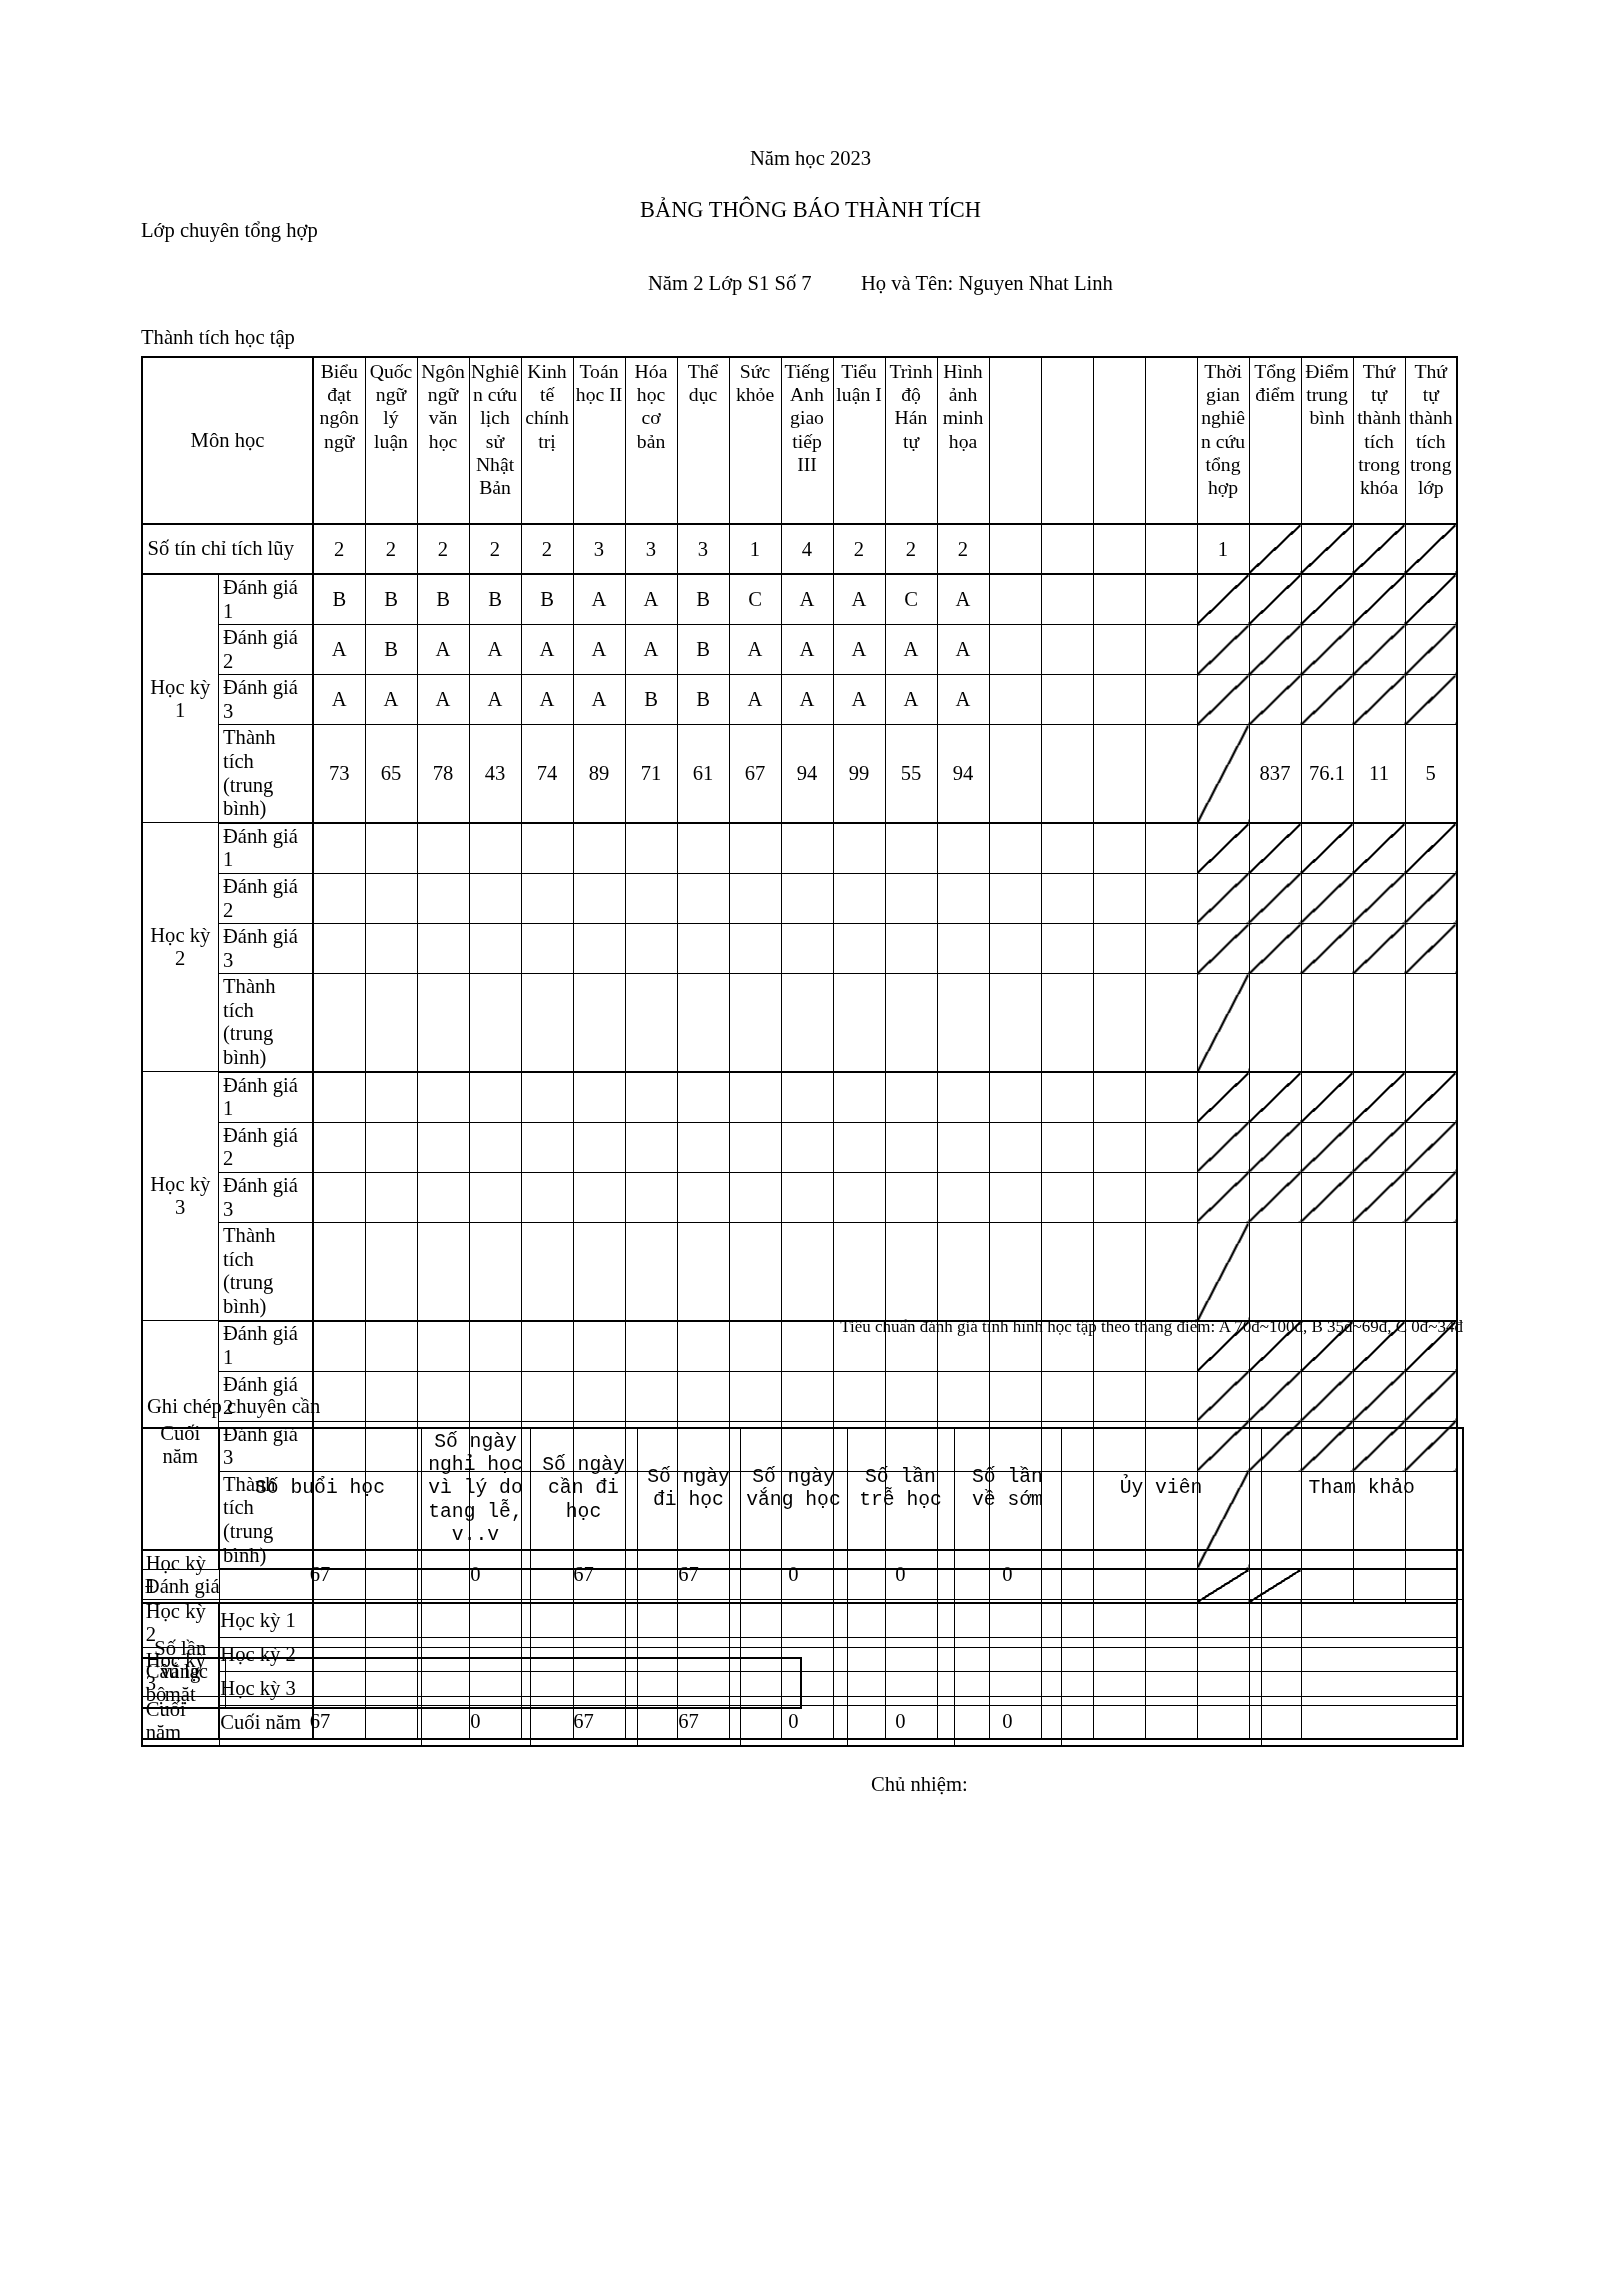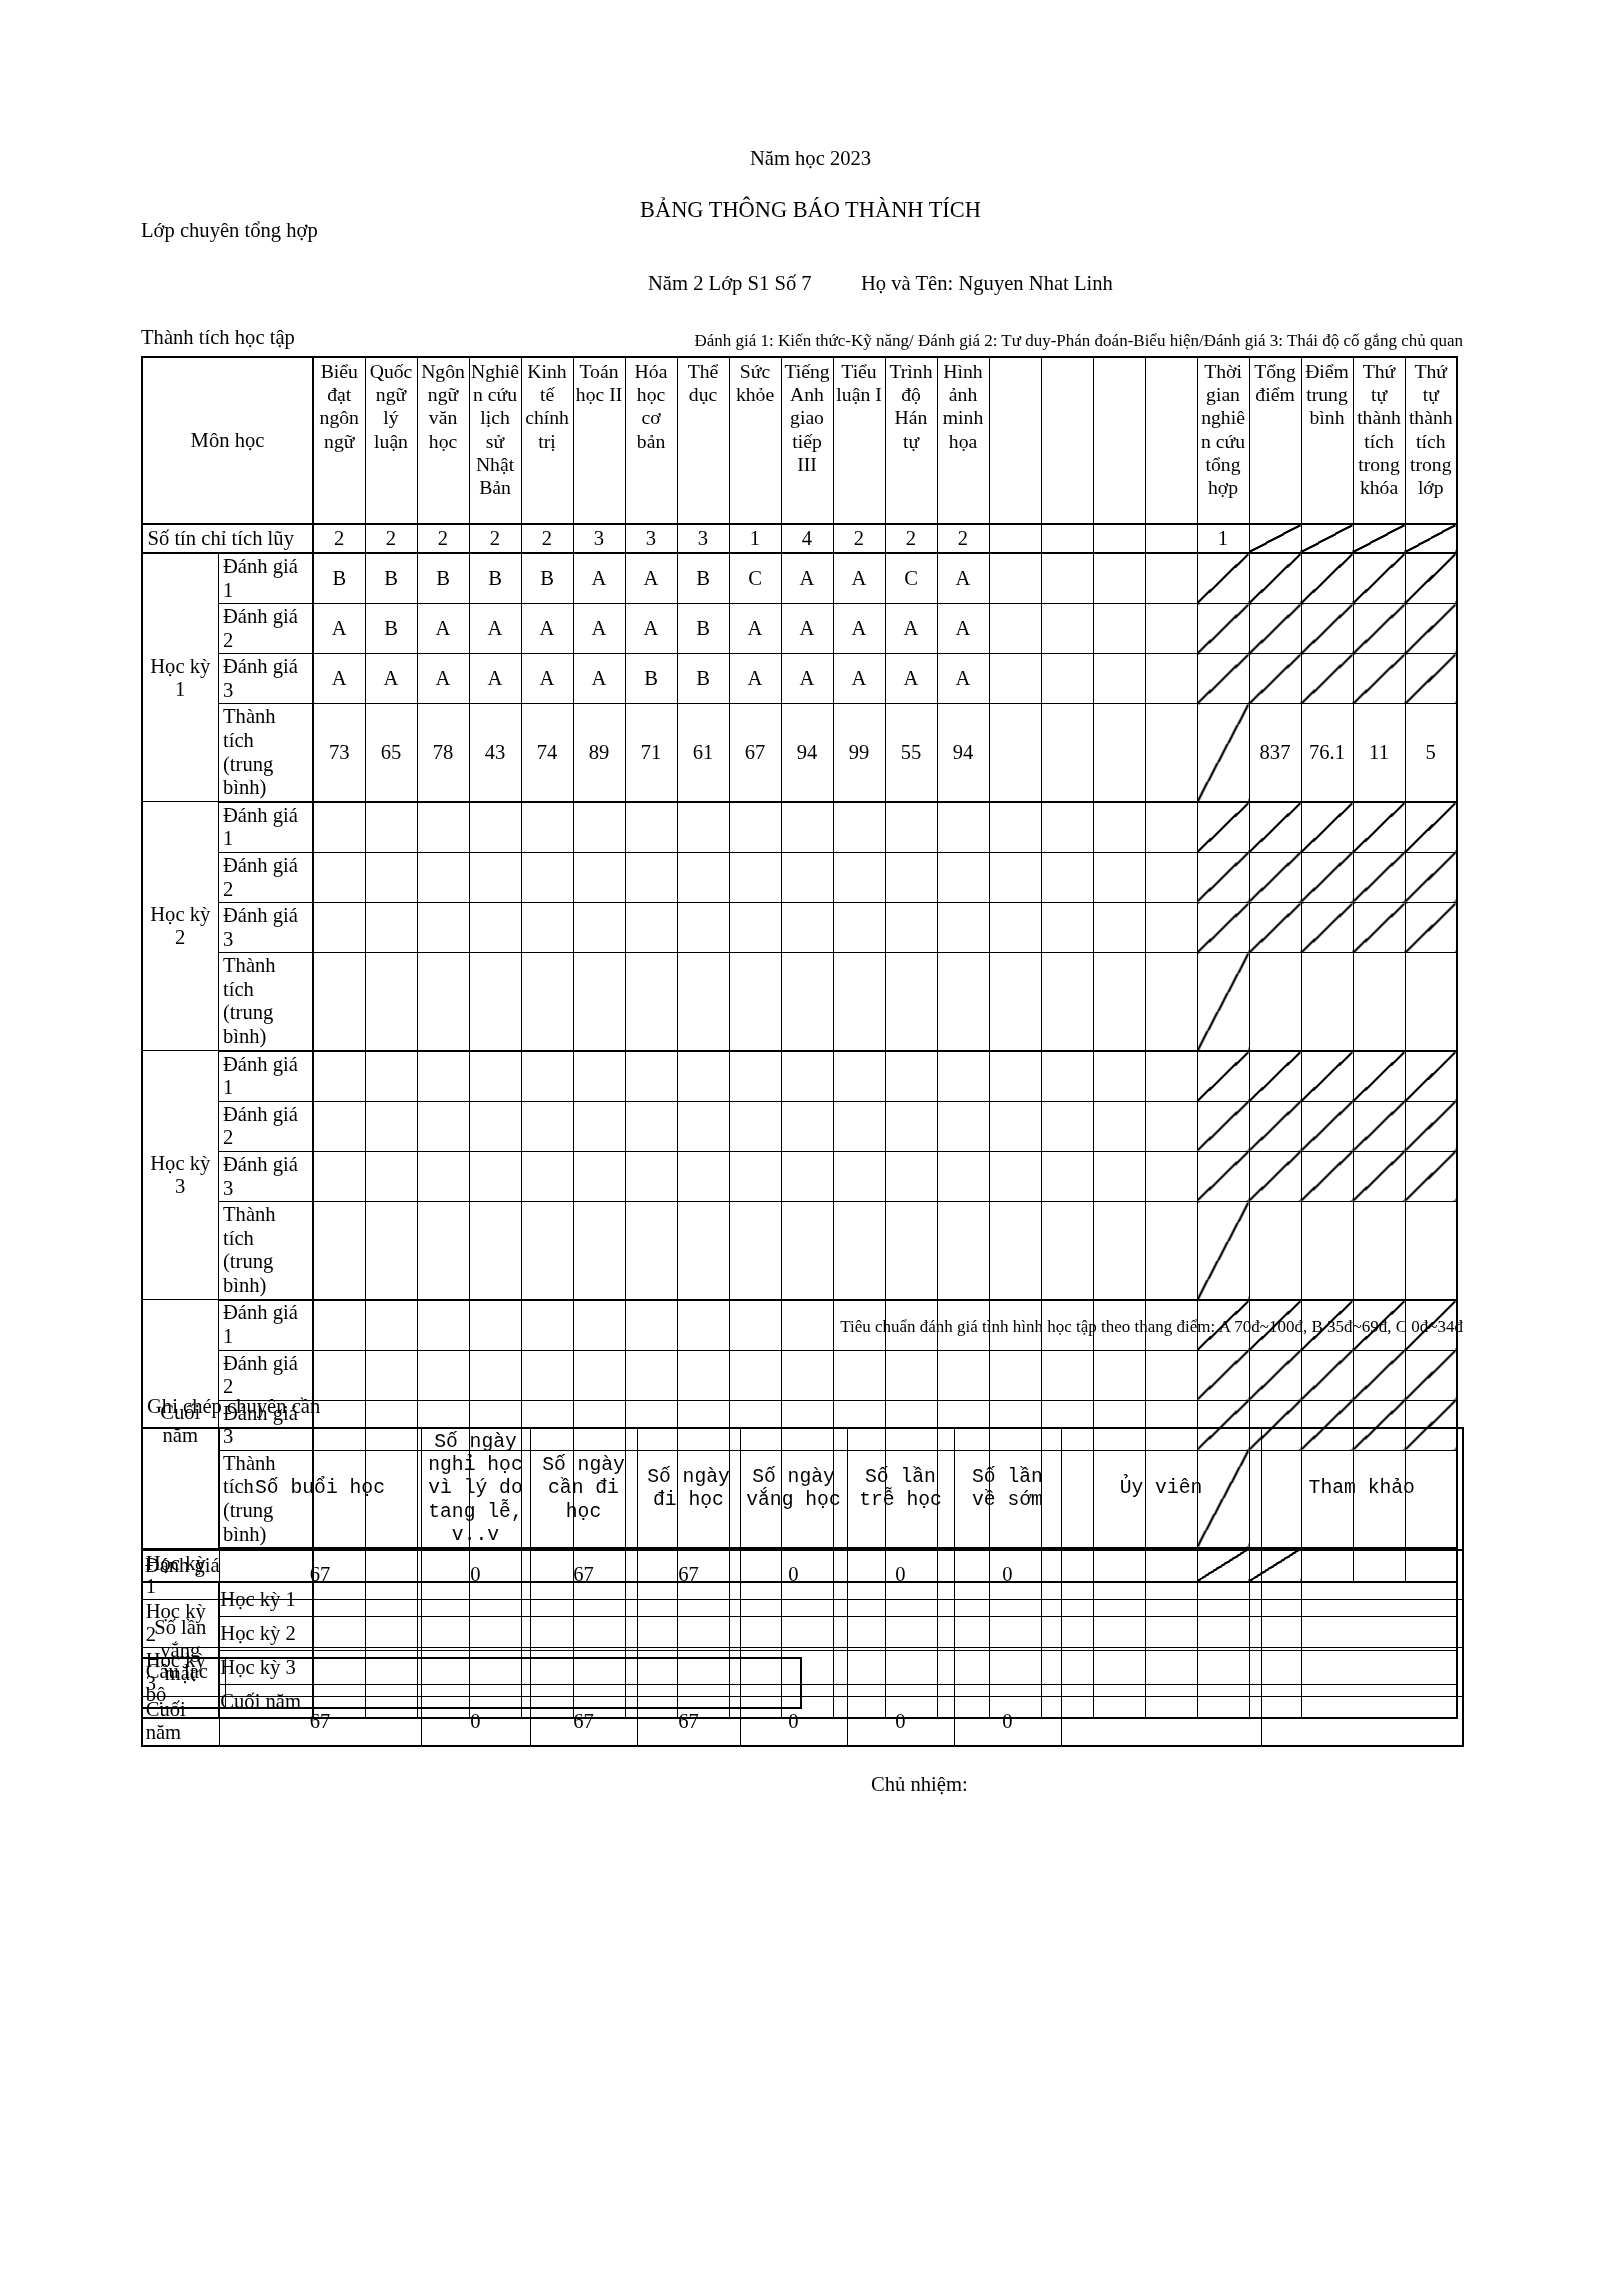--- a/index.html
+++ b/index.html
@@ -62,21 +62,20 @@
 
 <div class="page">
 
   <div class="abs ctr t23" style="top:146px;">Năm học 2023</div>
   <div class="abs ctr t25" style="top:197px;">BẢNG THÔNG BÁO THÀNH TÍCH</div>
   <div class="abs t23" style="left:141px;top:218px;">Lớp chuyên tổng hợp</div>
   <div class="abs t23" style="left:648px;top:271px;">Năm 2 Lớp S1 Số 7</div>
   <div class="abs t23" style="left:861px;top:271px;">Họ và Tên: Nguyen Nhat Linh</div>
 
   <div class="abs t23" style="left:141px;top:325px;">Thành tích học tập</div>
-  <div class="abs t19" style="left:141px;top:331px;width:1322px;text-align:right;">Đánh giá 1: Kiến thức-Kỹ năng/ Đánh giá 2: Tư duy-Phán đoán-Biểu hiện/Đánh giá 3: Thái độ cố gắng chủ quan</div>
 
   <table id="ach" class="abs" style="left:141px;top:356px;">
     <colgroup id="ach-cols">
         <col style="width: 76px;">
         <col style="width: 95px;">
         <col style="width: 52px;">
         <col style="width: 52px;">
         <col style="width: 52px;">
         <col style="width: 52px;">
         <col style="width: 52px;">
@@ -119,21 +118,21 @@
           <th></th>
           <th></th>
           <th>Thời gian nghiên cứu tổng hợp</th>
           <th>Tổng điểm</th>
           <th>Điểm trung bình</th>
           <th>Thứ tự thành tích trong khóa</th>
           <th>Thứ tự thành tích trong lớp</th>
         </tr>
       </thead>
     <tbody>
-        <tr class="gb" style="height: 29px;">
+        <tr class="gb" style="height: 50px;">
           <td colspan="2" class="lab">Số tín chỉ tích lũy</td>
           <td class="v lb">2</td>
           <td class="v">2</td>
           <td class="v">2</td>
           <td class="v">2</td>
           <td class="v">2</td>
           <td class="v">3</td>
           <td class="v">3</td>
           <td class="v">3</td>
           <td class="v">1</td>

